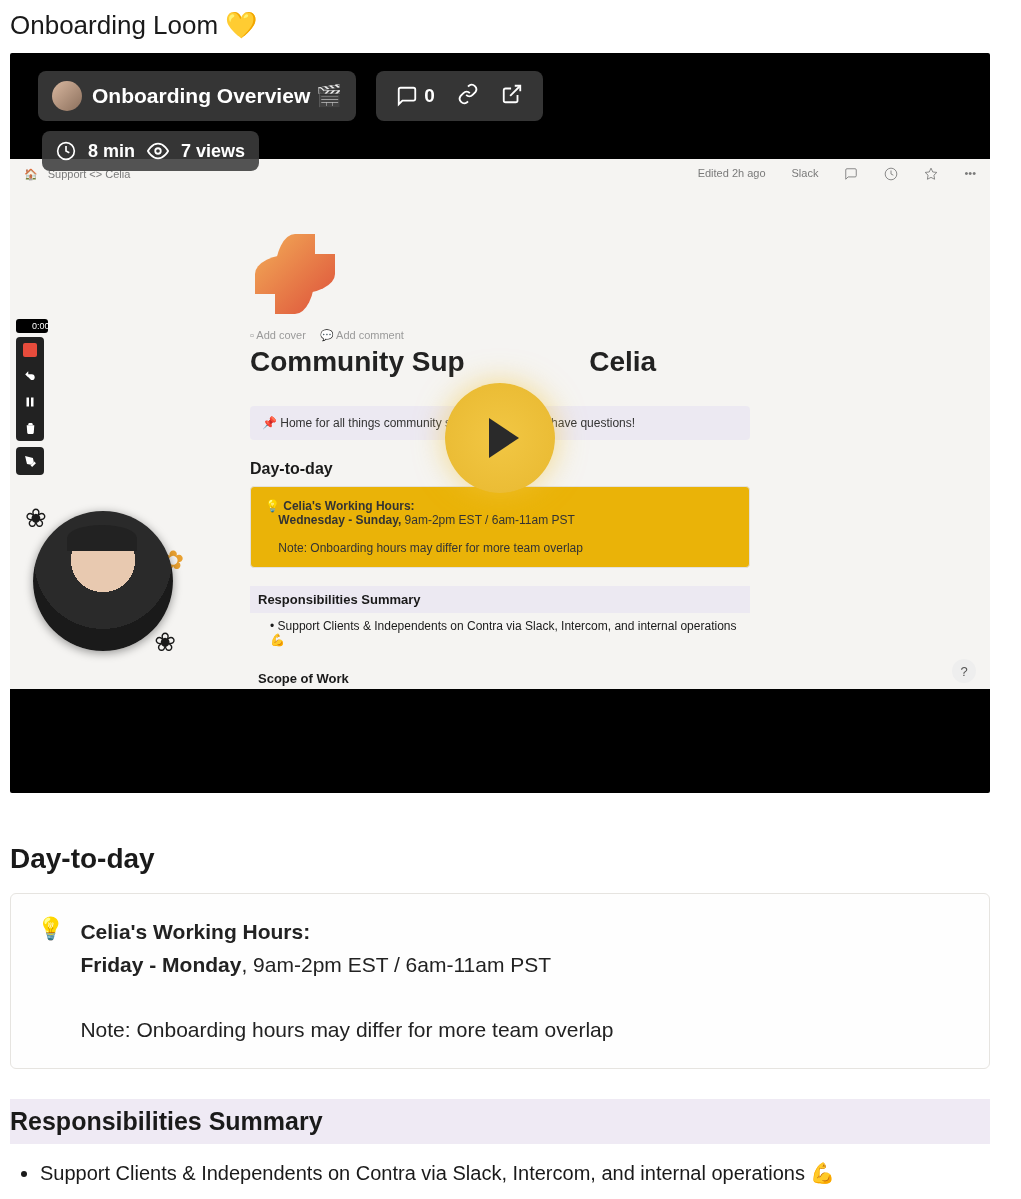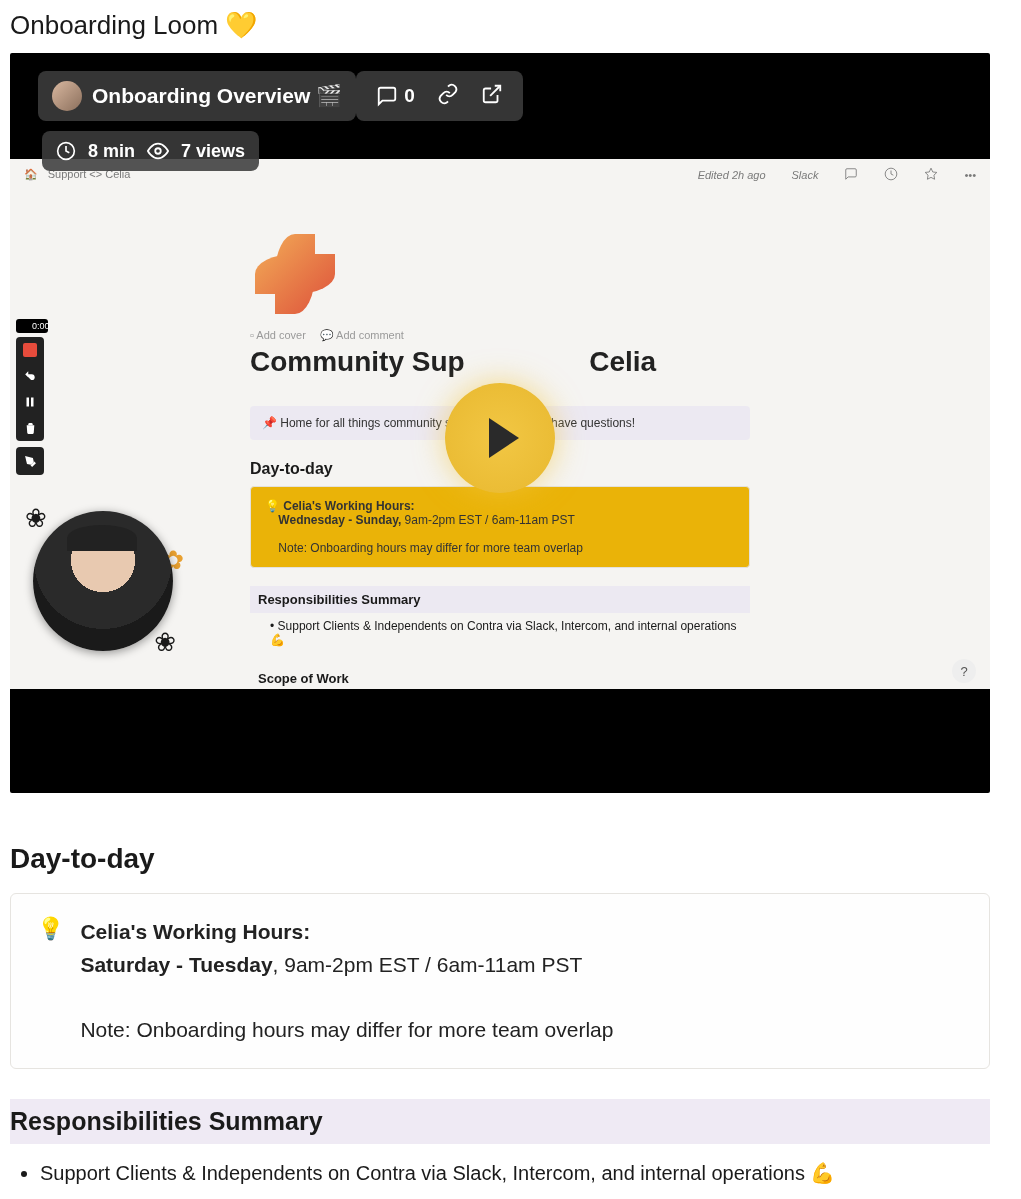--- a/index.html
+++ b/index.html
@@ -21,21 +21,21 @@
     height: 740px;
     border-radius: 2px;
     position: relative;
     overflow: hidden;
   }
   .video-top-row {
     position: absolute;
     top: 18px;
     left: 28px;
     display: flex;
-    gap: 0;
+    gap: 20px;
     align-items: center;
     z-index: 5;
   }
   .pill {
     background: rgba(60,60,60,0.88);
     border-radius: 8px;
     height: 50px;
     display: flex;
     align-items: center;
     color: #fff;
@@ -82,21 +82,21 @@
   .notion-topbar {
     height: 30px;
     display: flex;
     align-items: center;
     justify-content: space-between;
     padding: 0 14px;
     font-size: 11px;
     color: #7a7a7a;
   }
   .notion-topbar .left { display:flex; gap:10px; align-items:center;}
-  .notion-topbar .right { display:flex; gap:26px; align-items:flex-end;font-style:italic;}
+  .notion-topbar .right { display:flex; gap:26px; align-items:flex-start;}
   .notion-topbar svg { stroke:#7a7a7a; fill:none; stroke-width:1.5;}
   .notion-content {
     width: 500px;
     margin: 40px auto 0 auto;
   }
   .notion-logo {
     width: 90px; height: 90px;
     position: relative;
     margin-bottom: 10px;
   }
@@ -360,21 +360,21 @@
   <div class="play-btn"></div>
   <div class="help-bubble">?</div>
 </div>
 
 <h2 class="section-title">Day-to-day</h2>
 
 <div class="callout-box">
   <div class="bulb">💡</div>
   <div class="body">
     <span class="bold">Celia's Working Hours:</span><br>
-    <span class="bold">Saturday - Tuesday</span><span>, 9am-2pm EST / 6am-11am PST</span><br><br>
+    <span class="bold">Friday - Monday</span><span>, 9am-2pm EST / 6am-11am PST</span><br><br>
     <span>Note: Onboarding hours may differ for more team overlap</span>
   </div>
 </div>
 
 <div class="purple-bar">
   <h2>Responsibilities Summary</h2>
 </div>
 <ul class="resp">
   <li>Support Clients &amp; Independents on Contra via Slack, Intercom, and internal operations 💪</li>
 </ul>

